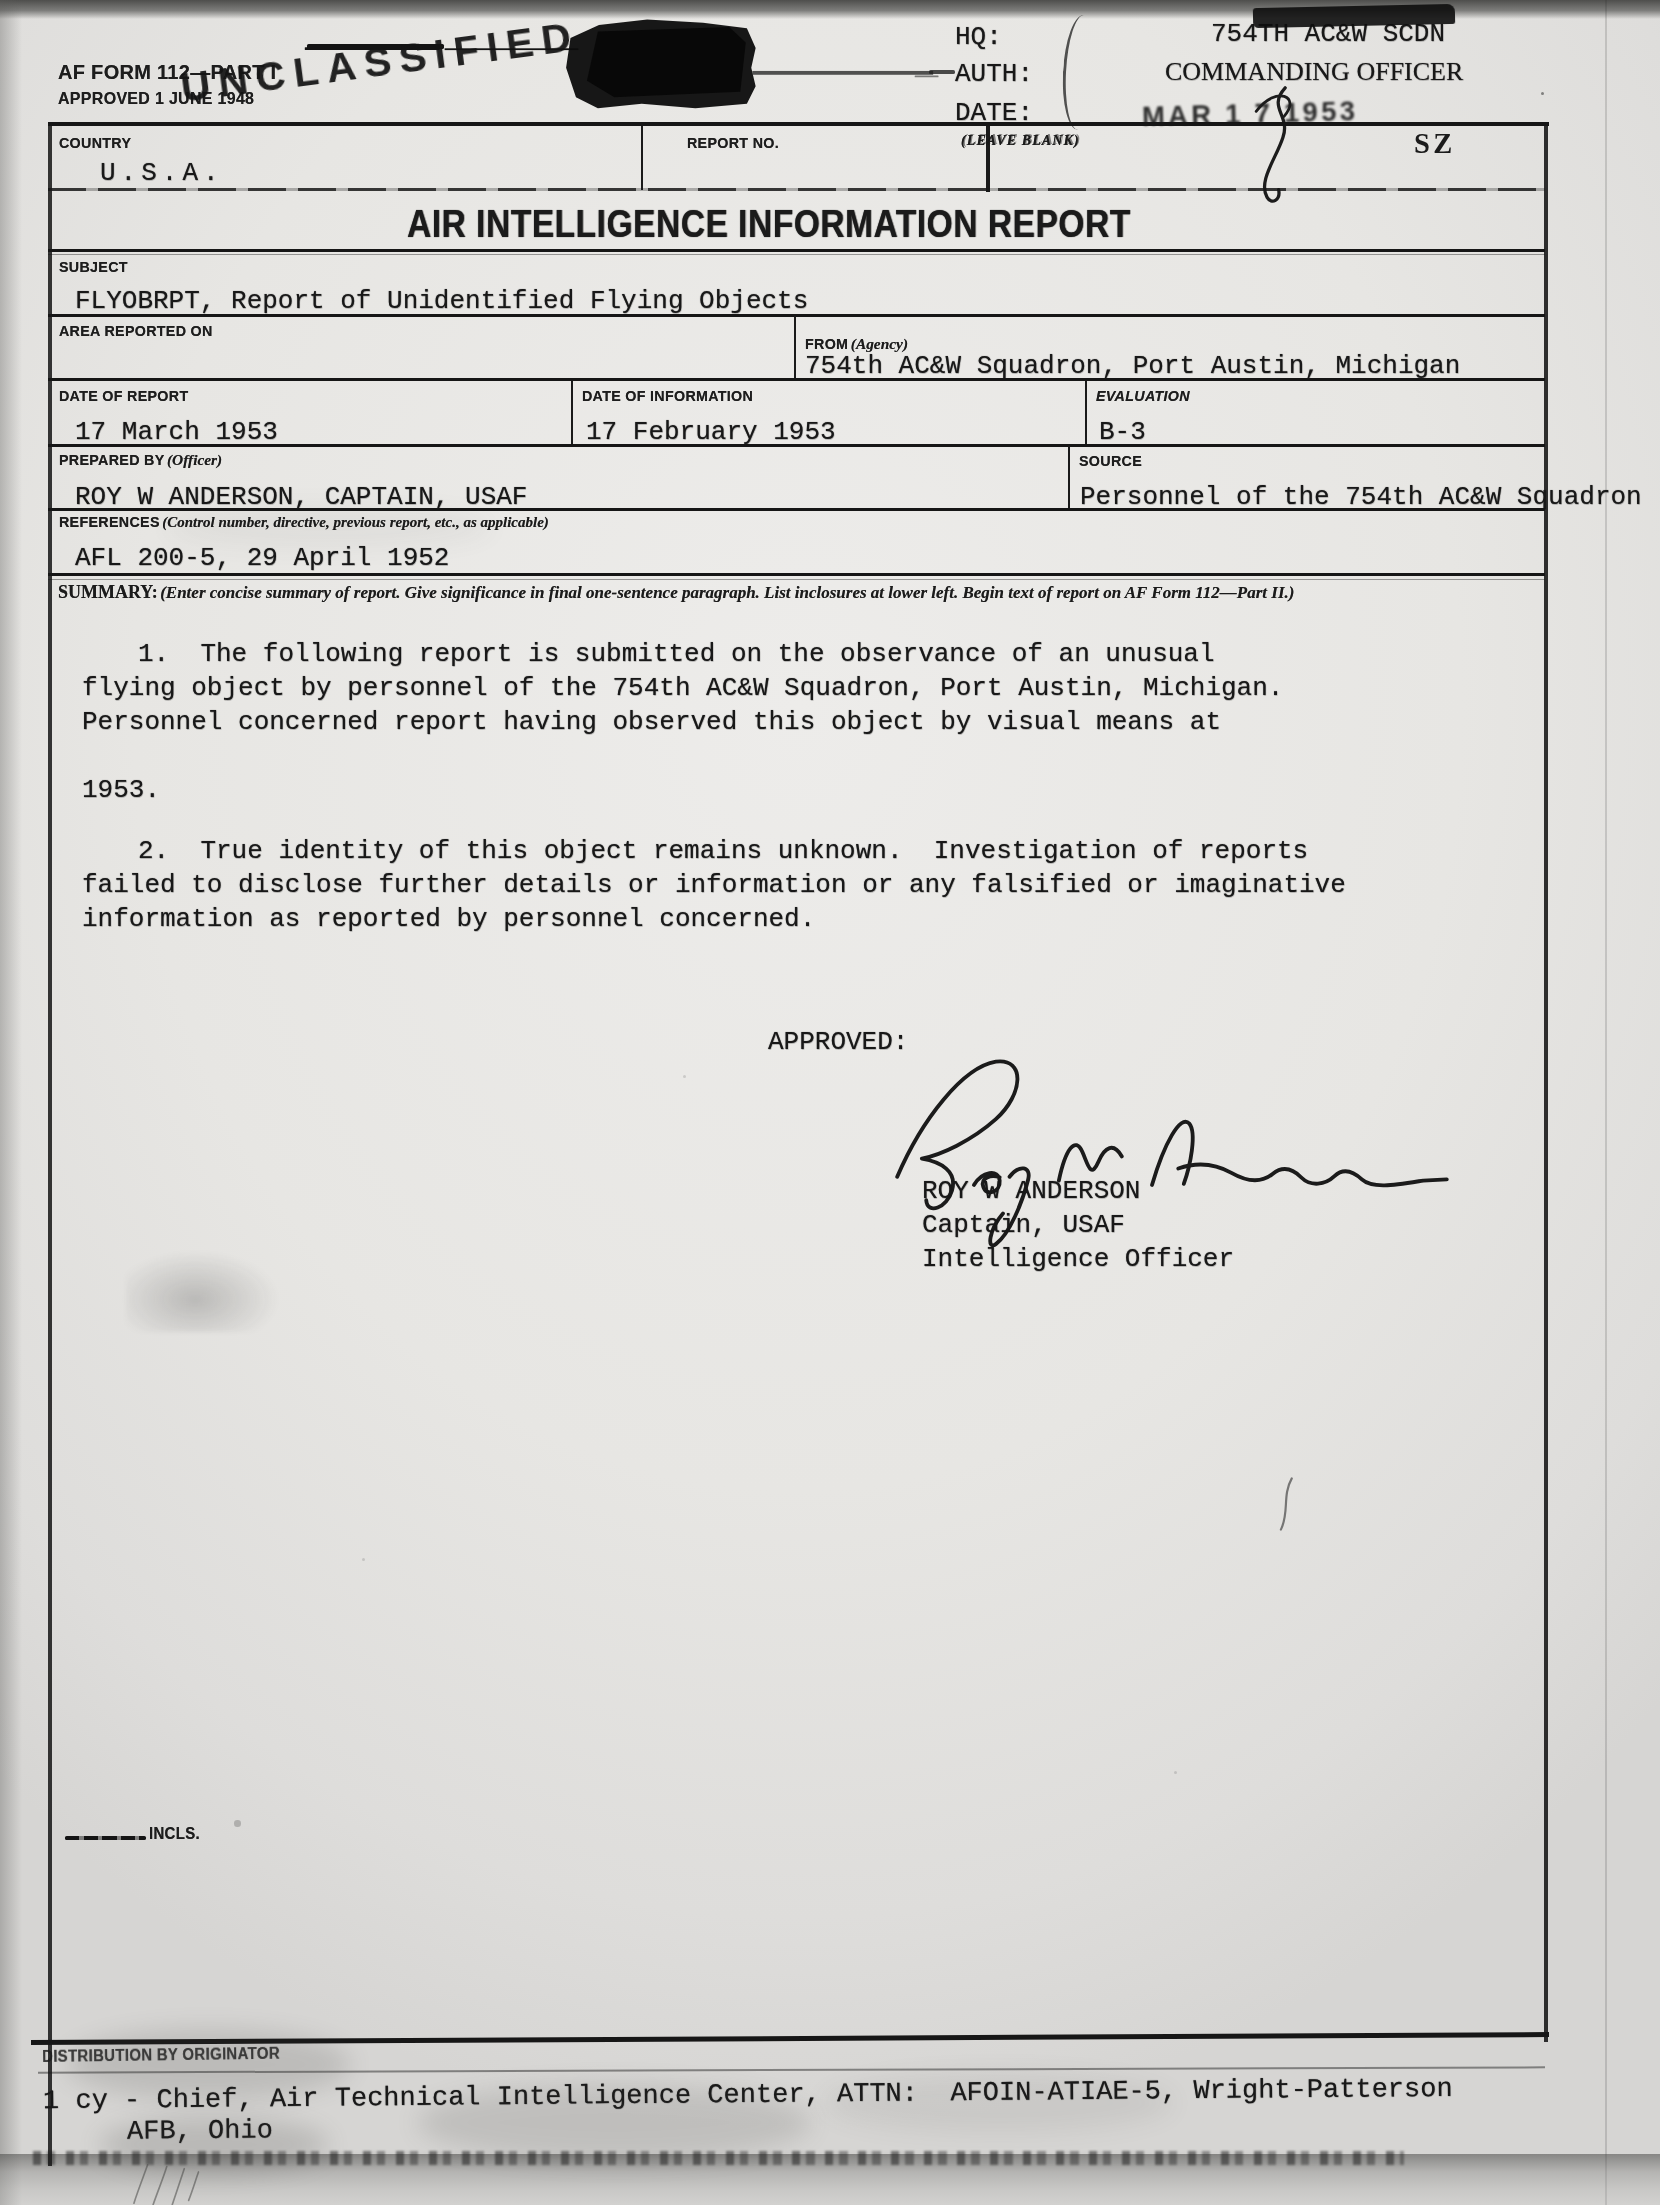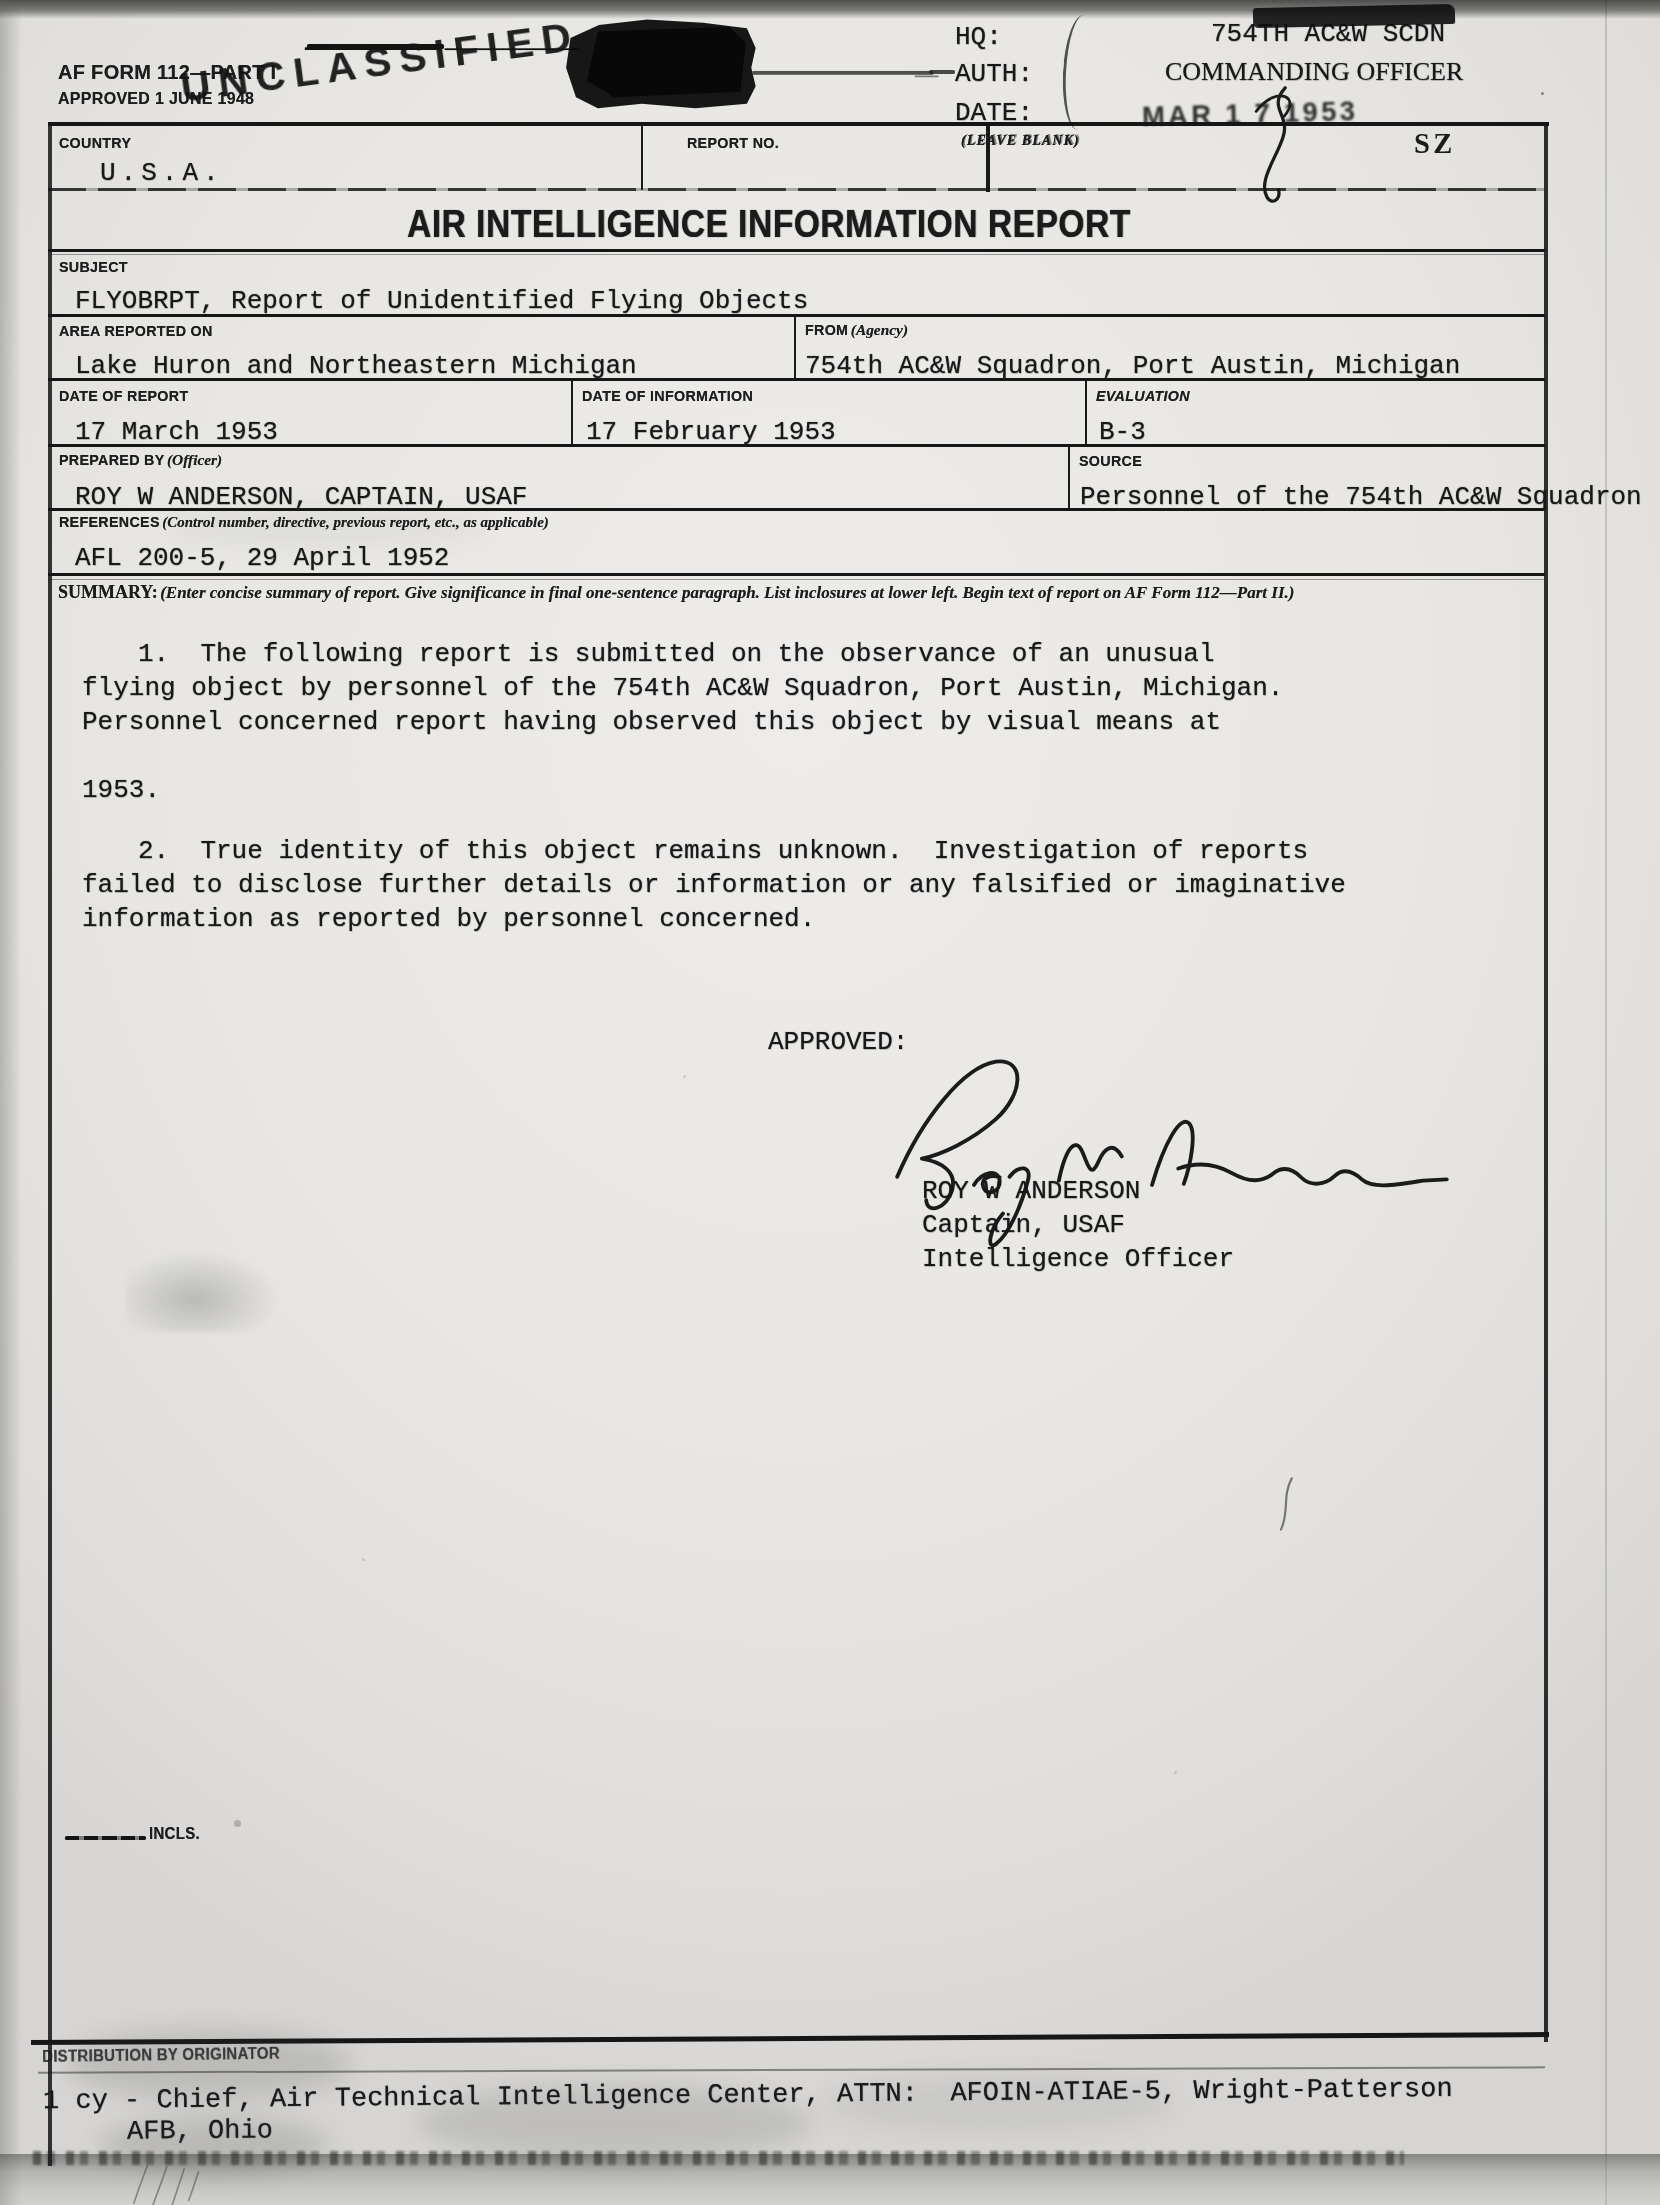--- a/index.html
+++ b/index.html
@@ -88,23 +88,22 @@
 
   <div class="abs" style="left:407px;top:201px;font-weight:bold;font-size:35px;letter-spacing:0.5px;white-space:pre;transform:scaleX(.96) scaleY(1.12);transform-origin:left top;text-shadow:0 0 1.1px rgba(0,0,0,.7),1.1px 0 0 rgba(0,0,0,.25);">AIR INTELLIGENCE INFORMATION REPORT</div>
   <div class="hline" style="left:48px;top:249px;width:1497px;height:3.3px;"></div>
   <div class="hline" style="left:48px;top:254px;width:1497px;height:1.1px;opacity:.4;"></div>
 
   <div class="abs lab" style="left:59px;top:258px;">SUBJECT</div>
   <div class="abs tw" style="left:75px;top:286px;">FLYOBRPT, Report of Unidentified Flying Objects</div>
   <div class="hline" style="left:48px;top:314px;width:1497px;height:2.7px;"></div>
 
   <div class="abs lab" style="left:59px;top:322px;">AREA REPORTED ON</div>
-  <div class="abs tw" style="left:75px;top:351px;">Lake Huron and Northeastern Michigan</div>
   <div class="vline" style="left:794px;top:316px;width:2.2px;height:64px;"></div>
-  <div class="abs" style="left:805px;top:321px;">
+  <div class="abs" style="left:805px;top:335px;">
     <span class="lab">FROM</span>
     <span class="labnote">(Agency)</span>
   </div>
   <div class="abs tw" style="left:805px;top:351px;">754th AC&amp;W Squadron, Port Austin, Michigan</div>
   <div class="hline" style="left:48px;top:378px;width:1497px;height:2.7px;"></div>
 
   <div class="abs lab" style="left:59px;top:387px;">DATE OF REPORT</div>
   <div class="abs tw" style="left:75px;top:417px;">17 March 1953</div>
   <div class="vline" style="left:571px;top:381px;width:2.2px;height:64px;"></div>
   <div class="abs lab" style="left:582px;top:387px;">DATE OF INFORMATION</div>

